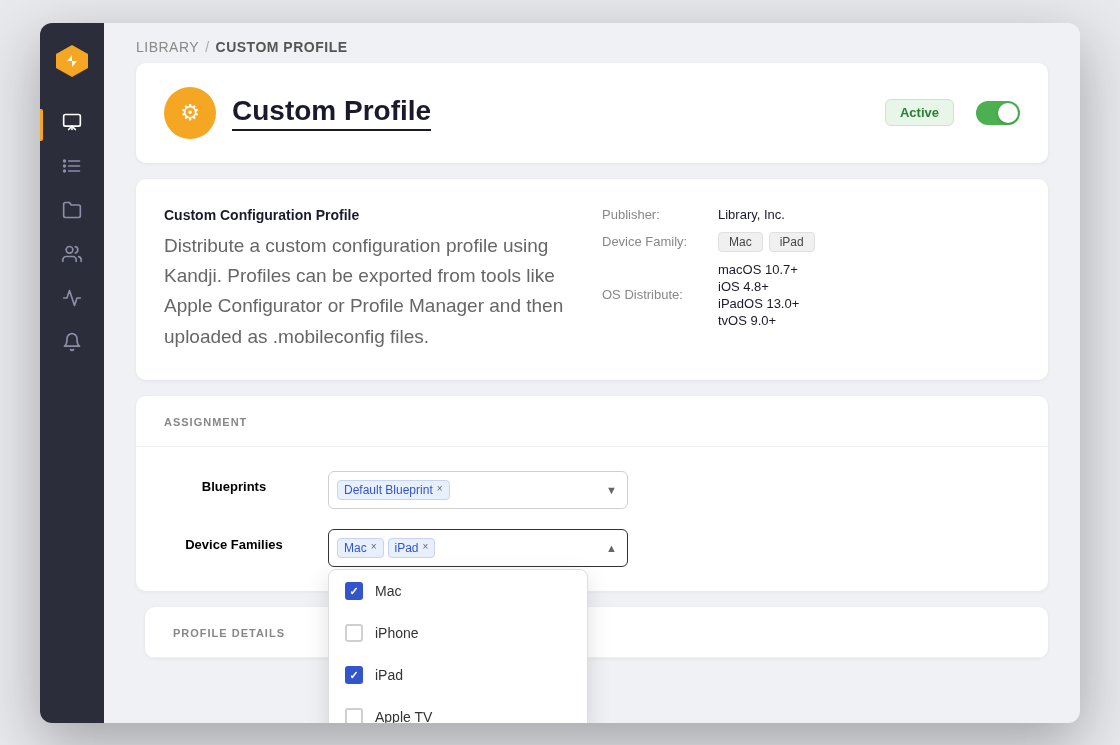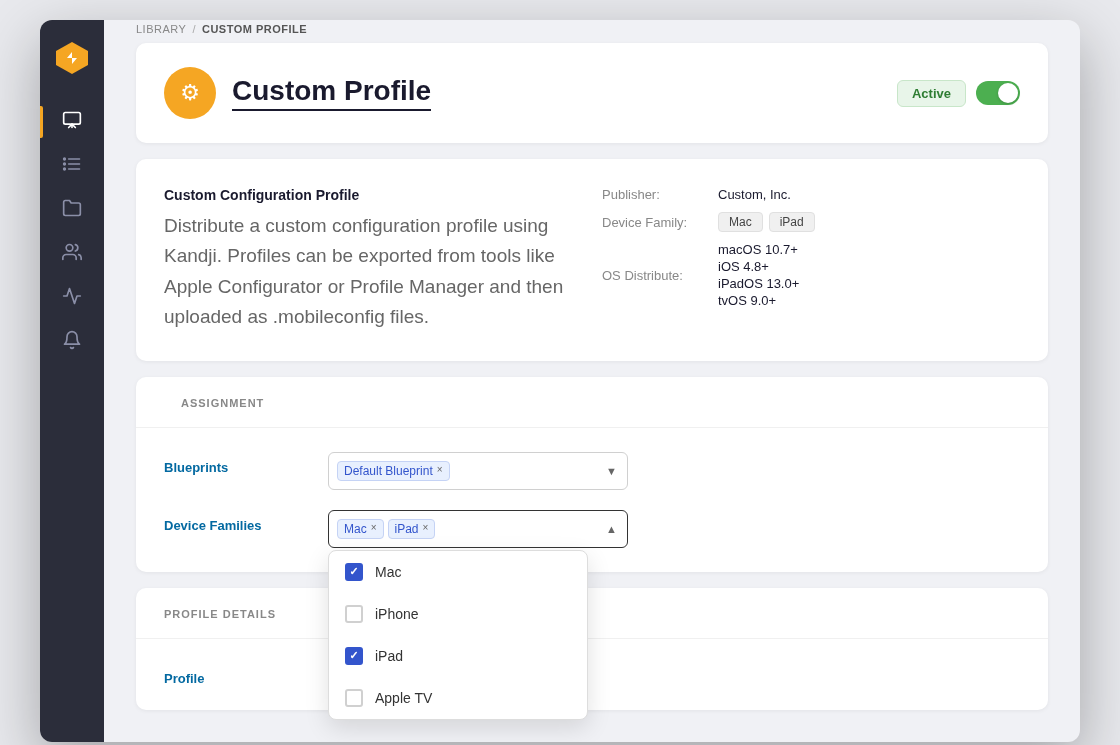--- a/index.html
+++ b/index.html
@@ -64,25 +64,25 @@
     }
     
     .main {
       flex: 1;
       display: flex;
       flex-direction: column;
       overflow: auto;
     }
     
     .breadcrumb {
-      padding: 3px 32px 8px;
+      padding: 16px 32px 8px;
       display: flex;
       align-items: center;
       gap: 6px;
-      font-size: 11px;
+      font-size: 14px;
       color: #888;
       text-transform: uppercase;
       letter-spacing: 0.5px;
       font-weight: 500;
     }
     .breadcrumb-sep {
       color: #aaa;
     }
     .breadcrumb-current {
       color: #555;
@@ -124,21 +124,21 @@
     .page-title {
       font-size: 28px;
       font-weight: 700;
       color: #1a1a2e;
       border-bottom: 2px solid #1a1a2e;
       padding-bottom: 2px;
     }
     .header-right {
       display: flex;
       align-items: center;
-      gap: 10px;
+      gap: 22px;
     }
     .active-badge {
       background: #e8f5e9;
       color: #2e7d32;
       font-size: 13px;
       font-weight: 600;
       padding: 5px 14px;
       border-radius: 6px;
       border: 1px solid #c8e6c9;
     }
@@ -227,21 +227,21 @@
     
     .section-card {
       background: #ffffff;
       border-radius: 10px;
       margin-bottom: 16px;
       box-shadow: 0 1px 4px rgba(0,0,0,0.06);
       overflow: visible;
       position: relative;
     }
     .section-header {
-      padding: 16px 45px;
+      padding: 16px 28px;
       border-bottom: 1px solid #f0f0f0;
     }
     .section-title {
       font-size: 11px;
       font-weight: 700;
       color: #888;
       text-transform: uppercase;
       letter-spacing: 1px;
     }
     .section-body {
@@ -250,23 +250,24 @@
     .field-row {
       display: flex;
       align-items: flex-start;
       gap: 24px;
       margin-bottom: 20px;
     }
     .field-row:last-child { margin-bottom: 0; }
     .field-label {
       font-size: 13px;
       font-weight: 600;
-      color: #0369a1;
+      color: #000000;
       min-width: 140px;
       padding-top: 8px;
+      text-align: center;
     }
     .field-control {
       flex: 1;
       max-width: 300px;
       position: relative;
     }
     
     .select-box {
       border: 1px solid #d0d0d0;
       border-radius: 6px;
@@ -347,20 +348,21 @@
       content: '✓';
       color: white;
       font-size: 11px;
       font-weight: 700;
     }
     
     .profile-section-card {
       background: #ffffff;
       border-radius: 10px;
       box-shadow: 0 1px 4px rgba(0,0,0,0.06);
+      margin-left: 9px;
     }
     .profile-section-header {
       padding: 16px 28px;
       border-bottom: 1px solid #f0f0f0;
     }
     .profile-section-body {
       padding: 24px 28px;
     }
   </style>
 </head>
@@ -457,21 +459,21 @@
 
       <div class="info-card">
         <div class="info-grid">
           <div class="info-left">
             <div class="info-title">Custom Configuration Profile</div>
             <div class="info-desc">Distribute a custom configuration profile using Kandji. Profiles can be exported from tools like Apple Configurator or Profile Manager and then uploaded as .mobileconfig files.</div>
           </div>
           <div class="info-right">
             <div class="info-row">
               <span class="info-label">Publisher:</span>
-              <span class="info-value">Custom, Inc.</span>
+              <span class="info-value">Library, Inc.</span>
             </div>
             <div class="info-row">
               <span class="info-label">Device Family:</span>
               <div class="device-tags">
                 <span class="device-tag">Mac</span>
                 <span class="device-tag">iPad</span>
               </div>
             </div>
             <div class="info-row">
               <span class="info-label">OS Distribute:</span>
@@ -540,22 +542,17 @@
               </div>
             </div>
           </div>
         </div>
       </div>
 
       <div class="profile-section-card">
         <div class="profile-section-header">
           <span class="section-title">PROFILE DETAILS</span>
         </div>
-        <div class="profile-section-body">
-          <div class="field-row">
-            <span class="field-label">Profile</span>
-          </div>
-        </div>
       </div>
 
     </div>
   </div>
 </div>
 
 </body></html>

